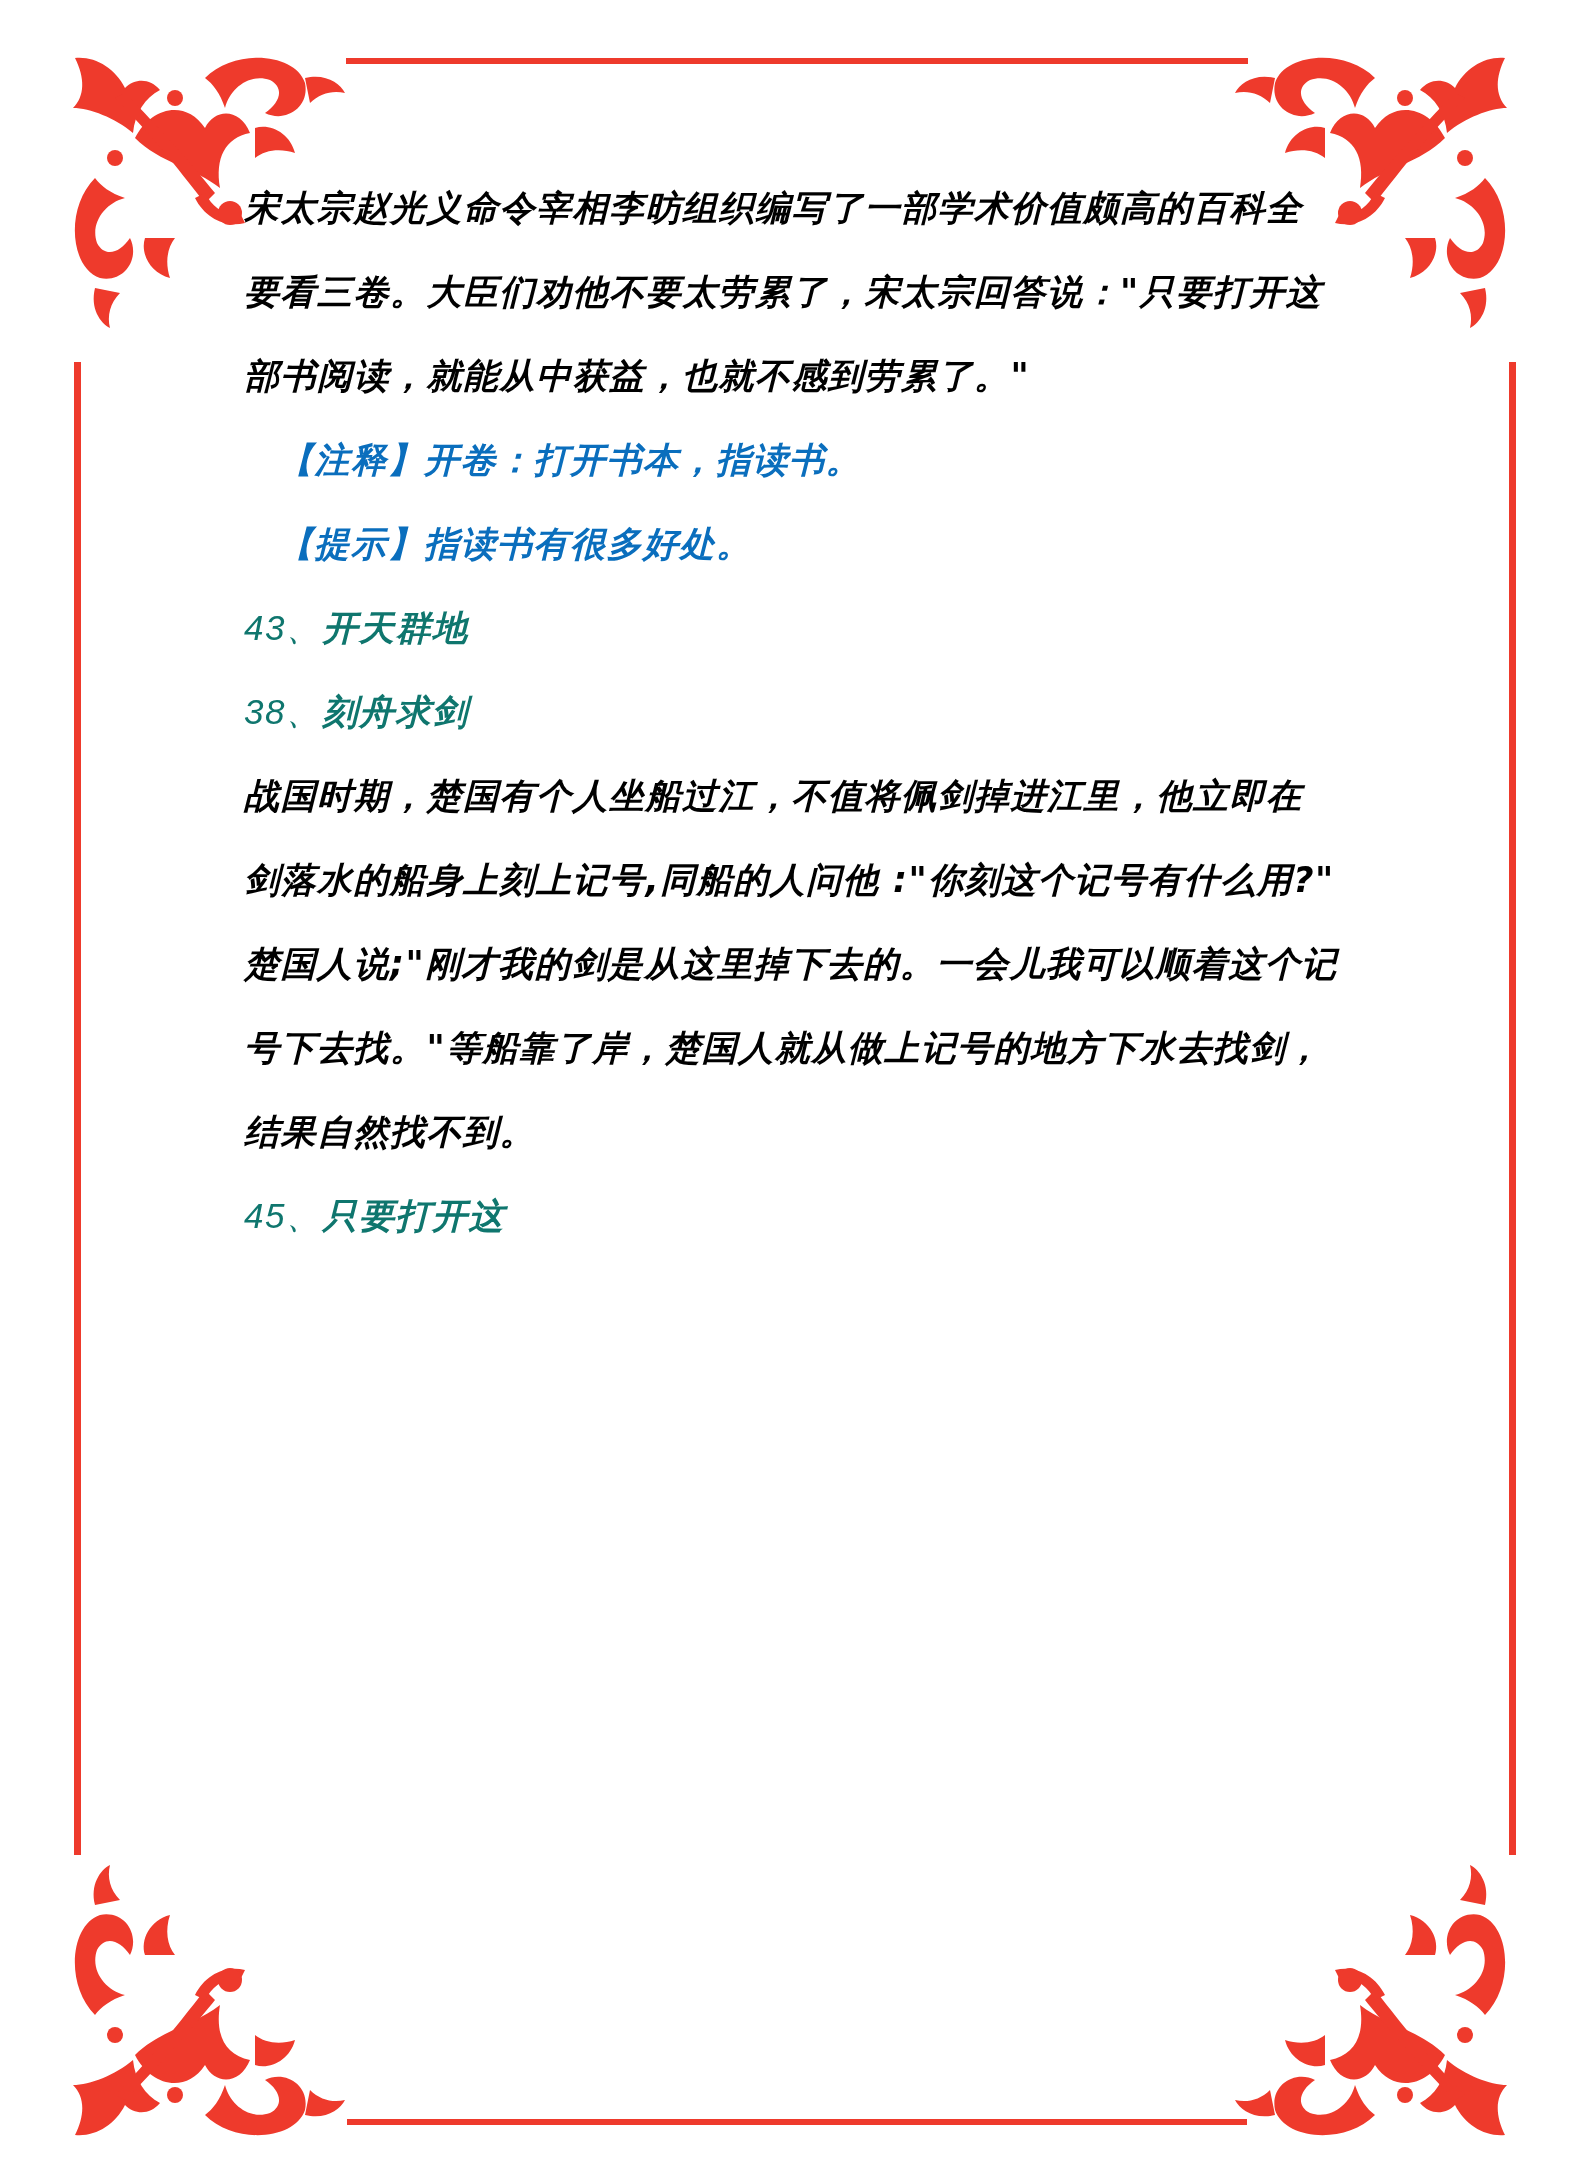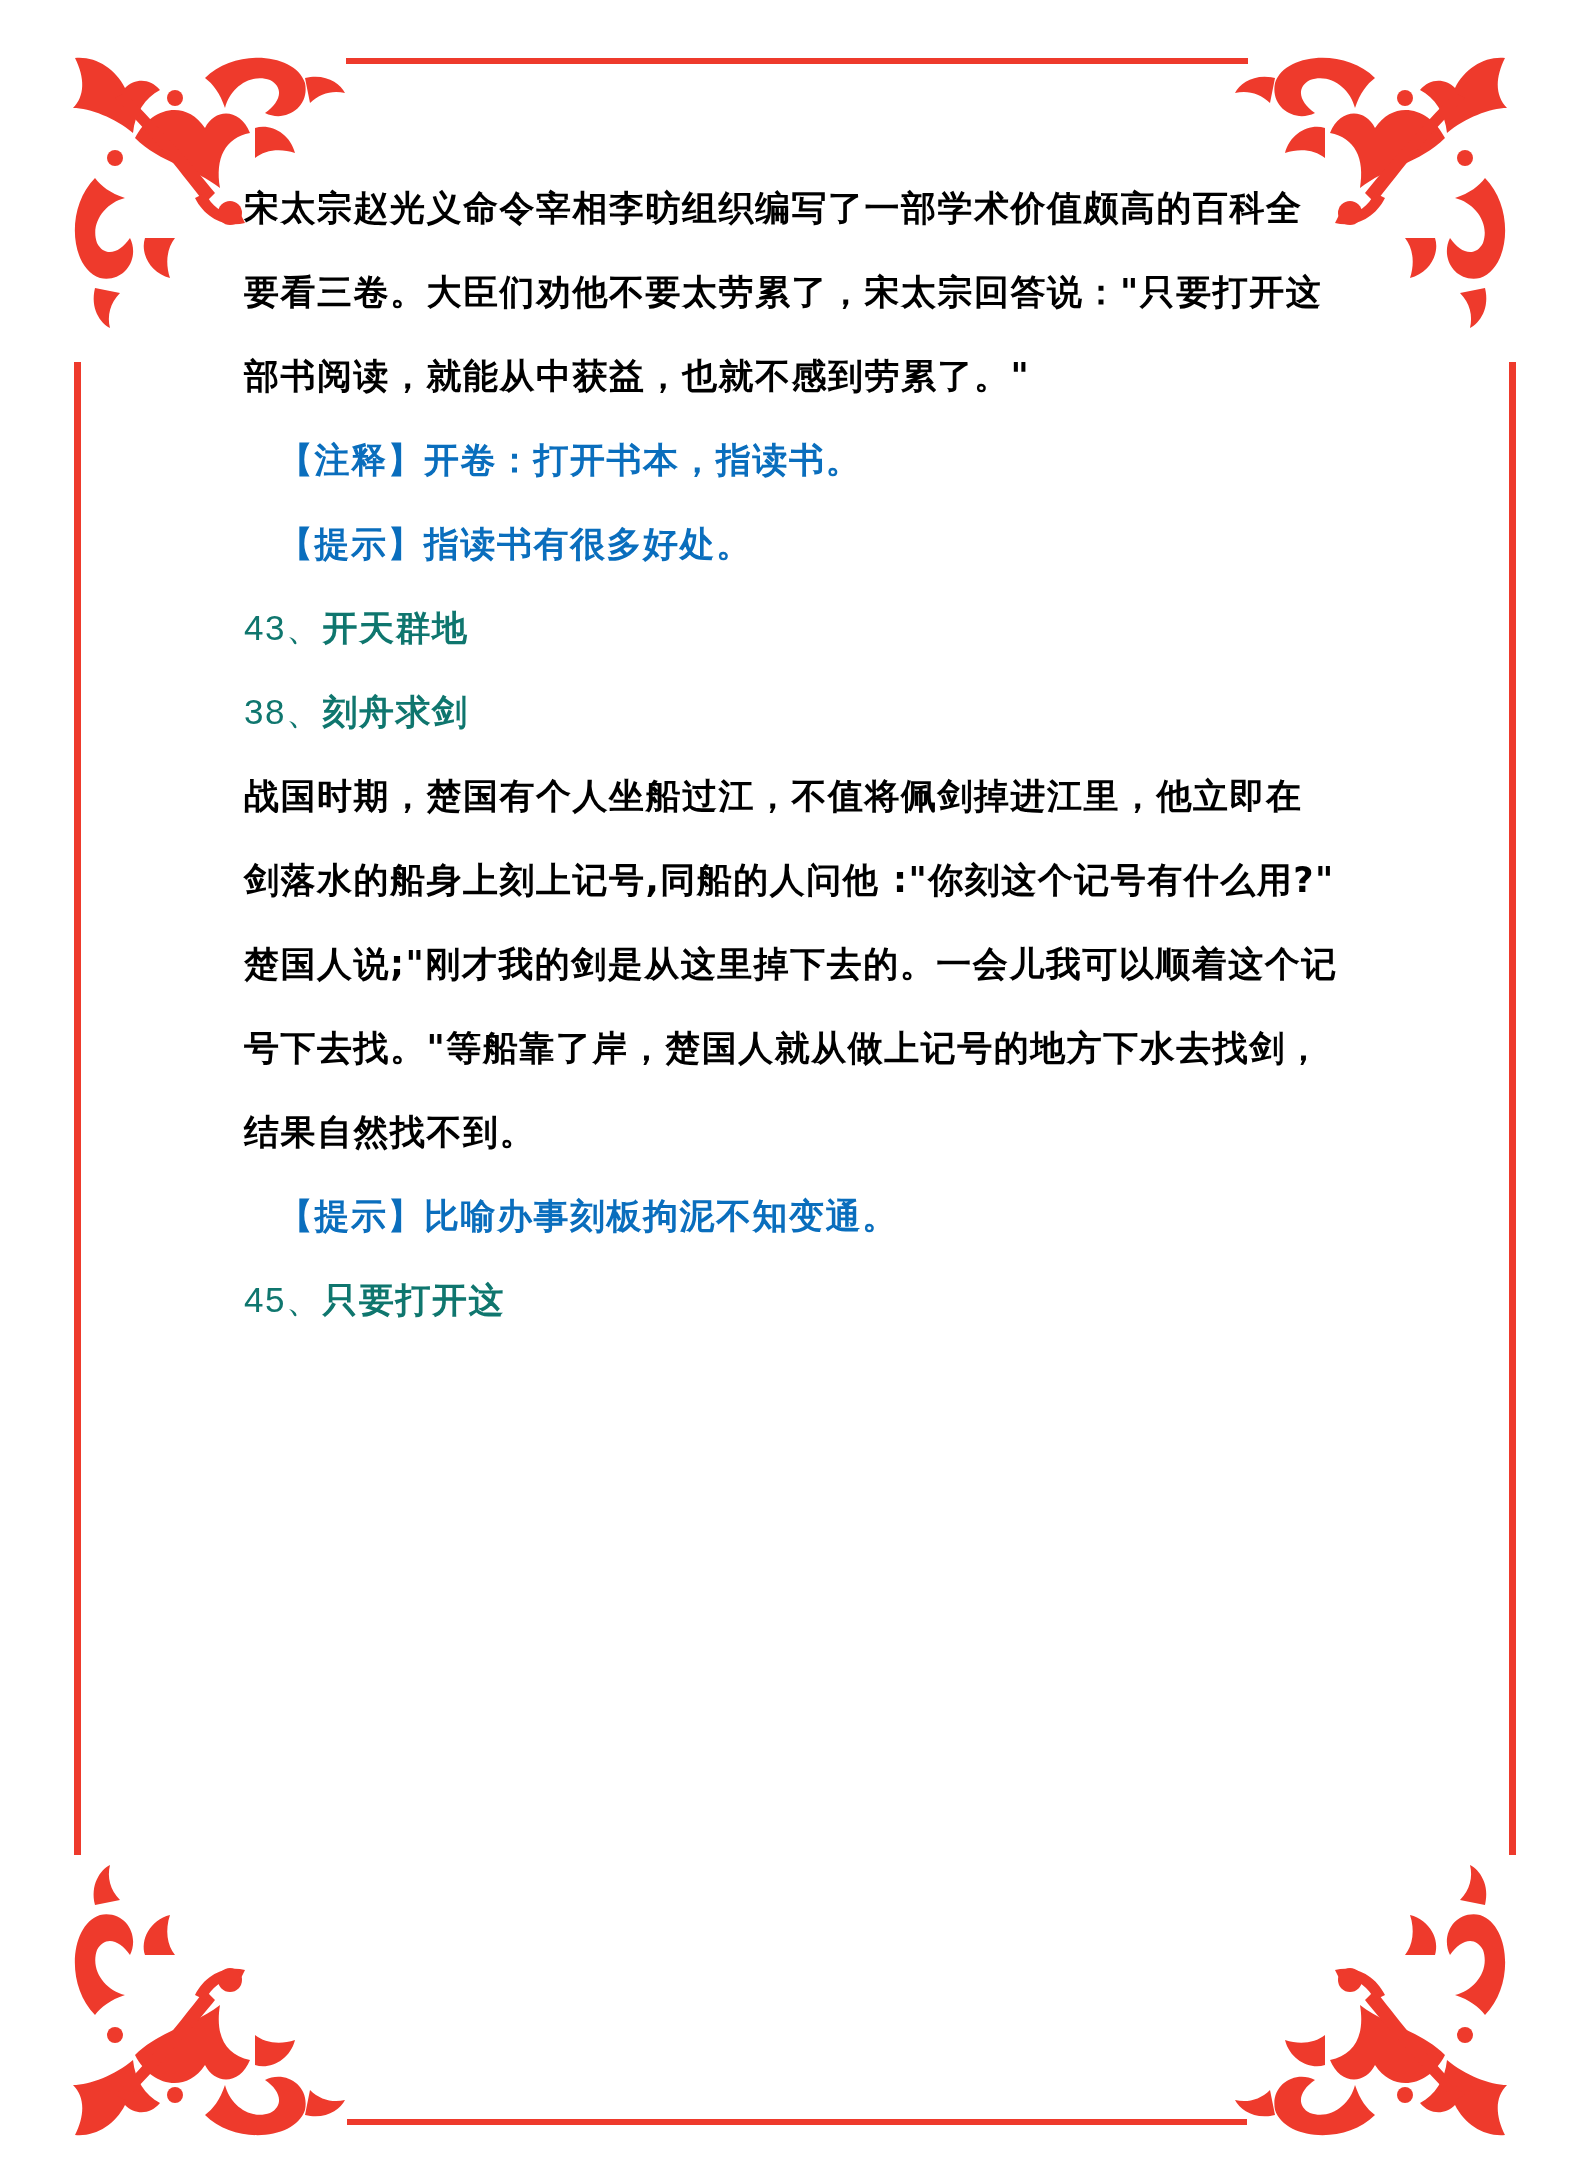--- a/index.html
+++ b/index.html
@@ -41,20 +41,21 @@
       width: 1115px;
     }
     .line {
       height: 84px;
       line-height: 56px;
       font-size: 35px;
       font-weight: bold;
       letter-spacing: 1.5px;
       white-space: nowrap;
       color: #000000;
+      font-style: italic;
     }
     .note { color: #0a6ebd; margin-left: 34px; }
     .heading { color: #0f766e; }
     .heading .num { font-weight: normal; font-family: "Liberation Sans", sans-serif; }
   </style>
 </head>
 <body>
 
 <div class="frame-line line-top"></div>
 <div class="frame-line line-bottom"></div>
@@ -162,18 +163,17 @@
   <div class="line heading">
     <span class="num">38、</span><span>刻舟求剑</span>
   </div>
   <div>
     <div class="line">战国时期，楚国有个人坐船过江，不值将佩剑掉进江里，他立即在</div>
     <div class="line">剑落水的船身上刻上记号,同船的人问他 :"你刻这个记号有什么用?"</div>
     <div class="line">楚国人说;"刚才我的剑是从这里掉下去的。一会儿我可以顺着这个记</div>
     <div class="line">号下去找。"等船靠了岸，楚国人就从做上记号的地方下水去找剑，</div>
     <div class="line">结果自然找不到。</div>
   </div>
-  <div class="line note">【提示】比喻办事刻板拘泥不知变通。</div>
 
   <div class="line heading">
     <span class="num">45、</span><span>只要打开这</span>
   </div>
 </div>
 
 </body></html>

